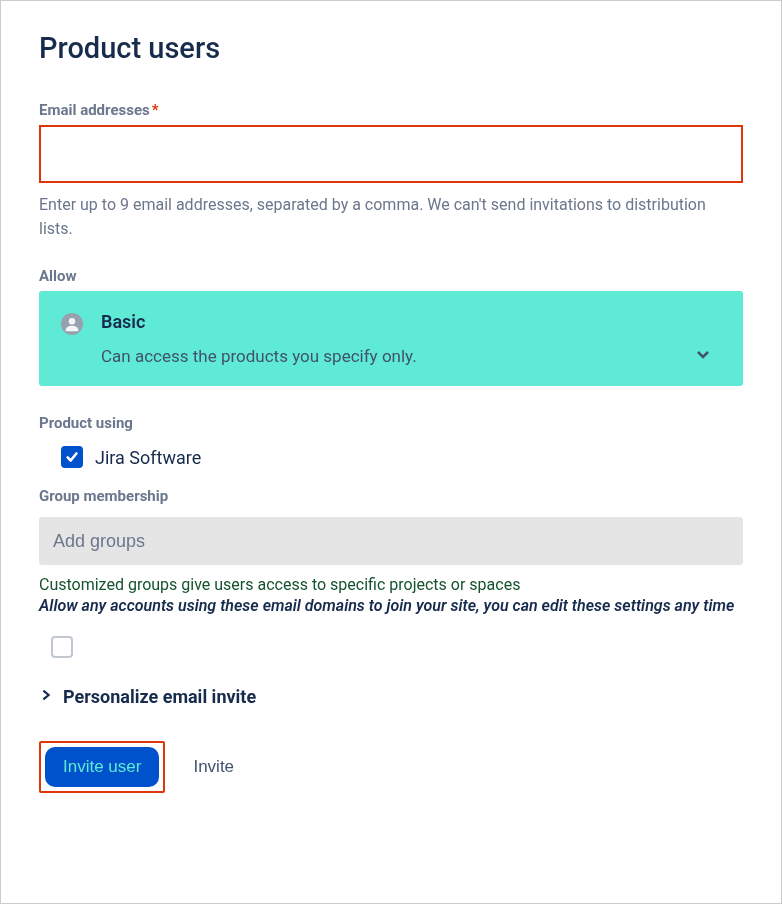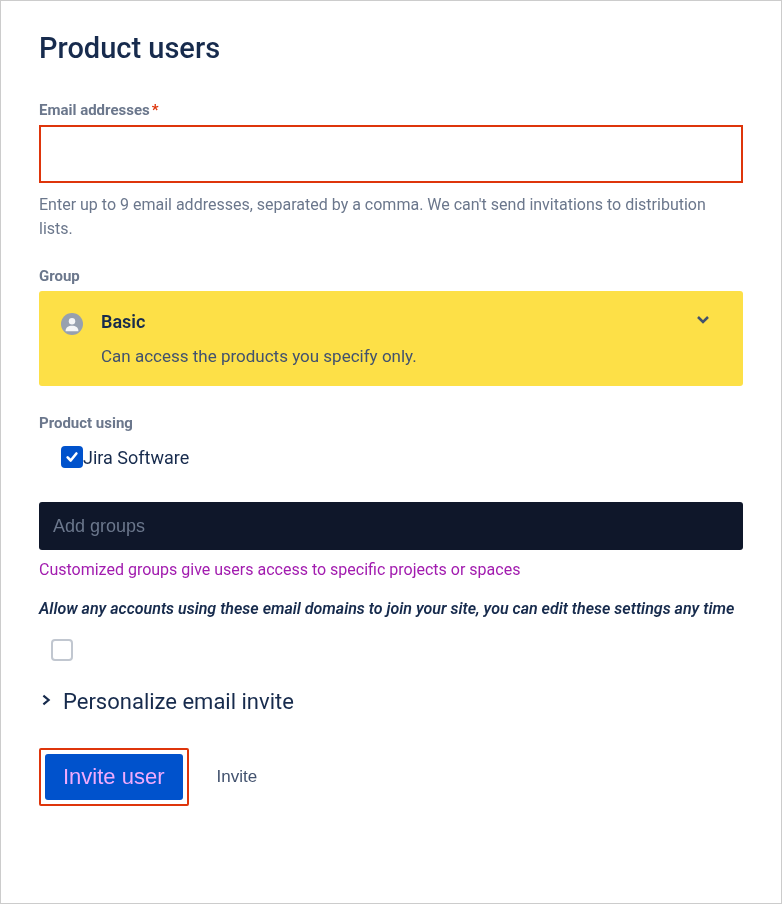--- a/index.html
+++ b/index.html
@@ -42,25 +42,25 @@
       font-size: 16px;
       margin-bottom: 10px;
     }
     .help-text {
       font-size: 16px;
       color: #6B778C;
       line-height: 1.5;
       margin-bottom: 26px;
     }
     .role-selector {
-      background: #fde047;
+      background: #5eead4;
       border-radius: 3px;
       padding: 20px 22px;
       display: flex;
-      align-items: flex-start;
+      align-items: flex-end;
       justify-content: space-between;
       margin-top: 6px;
       margin-bottom: 28px;
       cursor: pointer;
       gap: 24px;
     }
     .role-left {
       display: flex;
       align-items: flex-start;
       gap: 18px;
@@ -83,22 +83,23 @@
     }
     .chevron-down {
       width: 16px;
       height: 16px;
       flex-shrink: 0;
       margin-right: 10px;
     }
     .checkbox-row {
       display: flex;
       align-items: center;
+      gap: 12px;
       margin-top: 14px;
-      margin-bottom: 28px;
+      margin-bottom: 19px;
       padding-left: 22px;
     }
     .checkbox-checked {
       width: 22px;
       height: 22px;
       background: #0052CC;
       border-radius: 4px;
       display: flex;
       align-items: center;
       justify-content: center;
@@ -108,36 +109,36 @@
       width: 14px;
       height: 14px;
     }
     .product-label {
       font-size: 18px;
       color: #172B4D;
     }
     .group-input {
       width: 100%;
       height: 48px;
-      background: #0f172a;
+      background: #e5e5e5;
       border: none;
       border-radius: 3px;
       padding: 0 14px;
       font-size: 18px;
       color: #6B778C;
       margin-top: 6px;
       margin-bottom: 10px;
     }
     .group-input::placeholder {
       color: #6B778C;
     }
     .info-text {
       font-size: 16px;
-      color: #a21caf;
-      margin-bottom: 18px;
+      color: #14532d;
+      margin-bottom: 0;
     }
     .bold-text {
       font-size: 16px;
       font-weight: 600;
       color: #172B4D;
       line-height: 1.5;
       margin-bottom: 18px;
       font-style: italic;
     }
     .empty-checkbox {
@@ -155,42 +156,42 @@
       align-items: center;
       gap: 10px;
       cursor: pointer;
       margin-bottom: 34px;
     }
     .chevron-right {
       width: 14px;
       height: 14px;
     }
     .expand-label {
-      font-size: 22px;
-      font-weight: 400;
+      font-size: 18px;
+      font-weight: 700;
       color: #172B4D;
     }
     .button-row {
       display: flex;
       align-items: center;
       gap: 28px;
     }
     .invite-btn-wrap {
       border: 2px solid #DE350B;
       padding: 4px;
       border-radius: 2px;
     }
     .invite-btn {
       background: #0052CC;
-      color: #f0abfc;
+      color: #5eead4;
       border: none;
       padding: 10px 18px;
-      font-size: 22px;
+      font-size: 17px;
       font-weight: 500;
-      border-radius: 3px;
+      border-radius: 10px;
       cursor: pointer;
     }
     .cancel-btn {
       background: none;
       border: none;
       font-size: 17px;
       color: #42526E;
       cursor: pointer;
     }
   </style>
@@ -201,21 +202,21 @@
 
 <div>
   <label class="field-label">
     <span>Email addresses</span><span class="required-star">*</span>
   </label>
   <input class="email-input" type="text" value="" style="">
   <div class="help-text">Enter up to 9 email addresses, separated by a comma. We can't send invitations to distribution lists.</div>
 </div>
 
 <div>
-  <label class="field-label">Group</label>
+  <label class="field-label">Allow</label>
   <div class="role-selector">
     <div class="role-left">
       <span>
         <svg class="person-icon" viewBox="0 0 24 24" fill="#97A0AF">
           <circle cx="12" cy="12" r="12" fill="#97A0AF"></circle>
           <circle cx="12" cy="9" r="3.5" fill="#F4F5F7"></circle>
           <path d="M5 20 C5 15.5 8 14 12 14 C16 14 19 15.5 19 20 Z" fill="#F4F5F7"></path>
         </svg>
       </span>
       <div>
@@ -237,20 +238,21 @@
     <div class="checkbox-checked">
       <svg viewBox="0 0 16 16" fill="none" stroke="#fff" stroke-width="3" stroke-linecap="round" stroke-linejoin="round">
         <path d="M3 8.5 L6.5 12 L13 4"></path>
       </svg>
     </div>
     <span class="product-label">Jira Software</span>
   </div>
 </div>
 
 <div>
+  <label class="field-label">Group membership</label>
   <input class="group-input" type="text" placeholder="Add groups" style="">
   <div class="info-text">Customized groups give users access to specific projects or spaces</div>
 </div>
 
 <div class="bold-text">Allow any accounts using these email domains to join your site, you can edit these settings any time</div>
 <div class="empty-checkbox"></div>
 
 <div class="expand-row">
   <span>
     <svg class="chevron-right" viewBox="0 0 16 16" fill="none" stroke="#172B4D" stroke-width="2.5">

